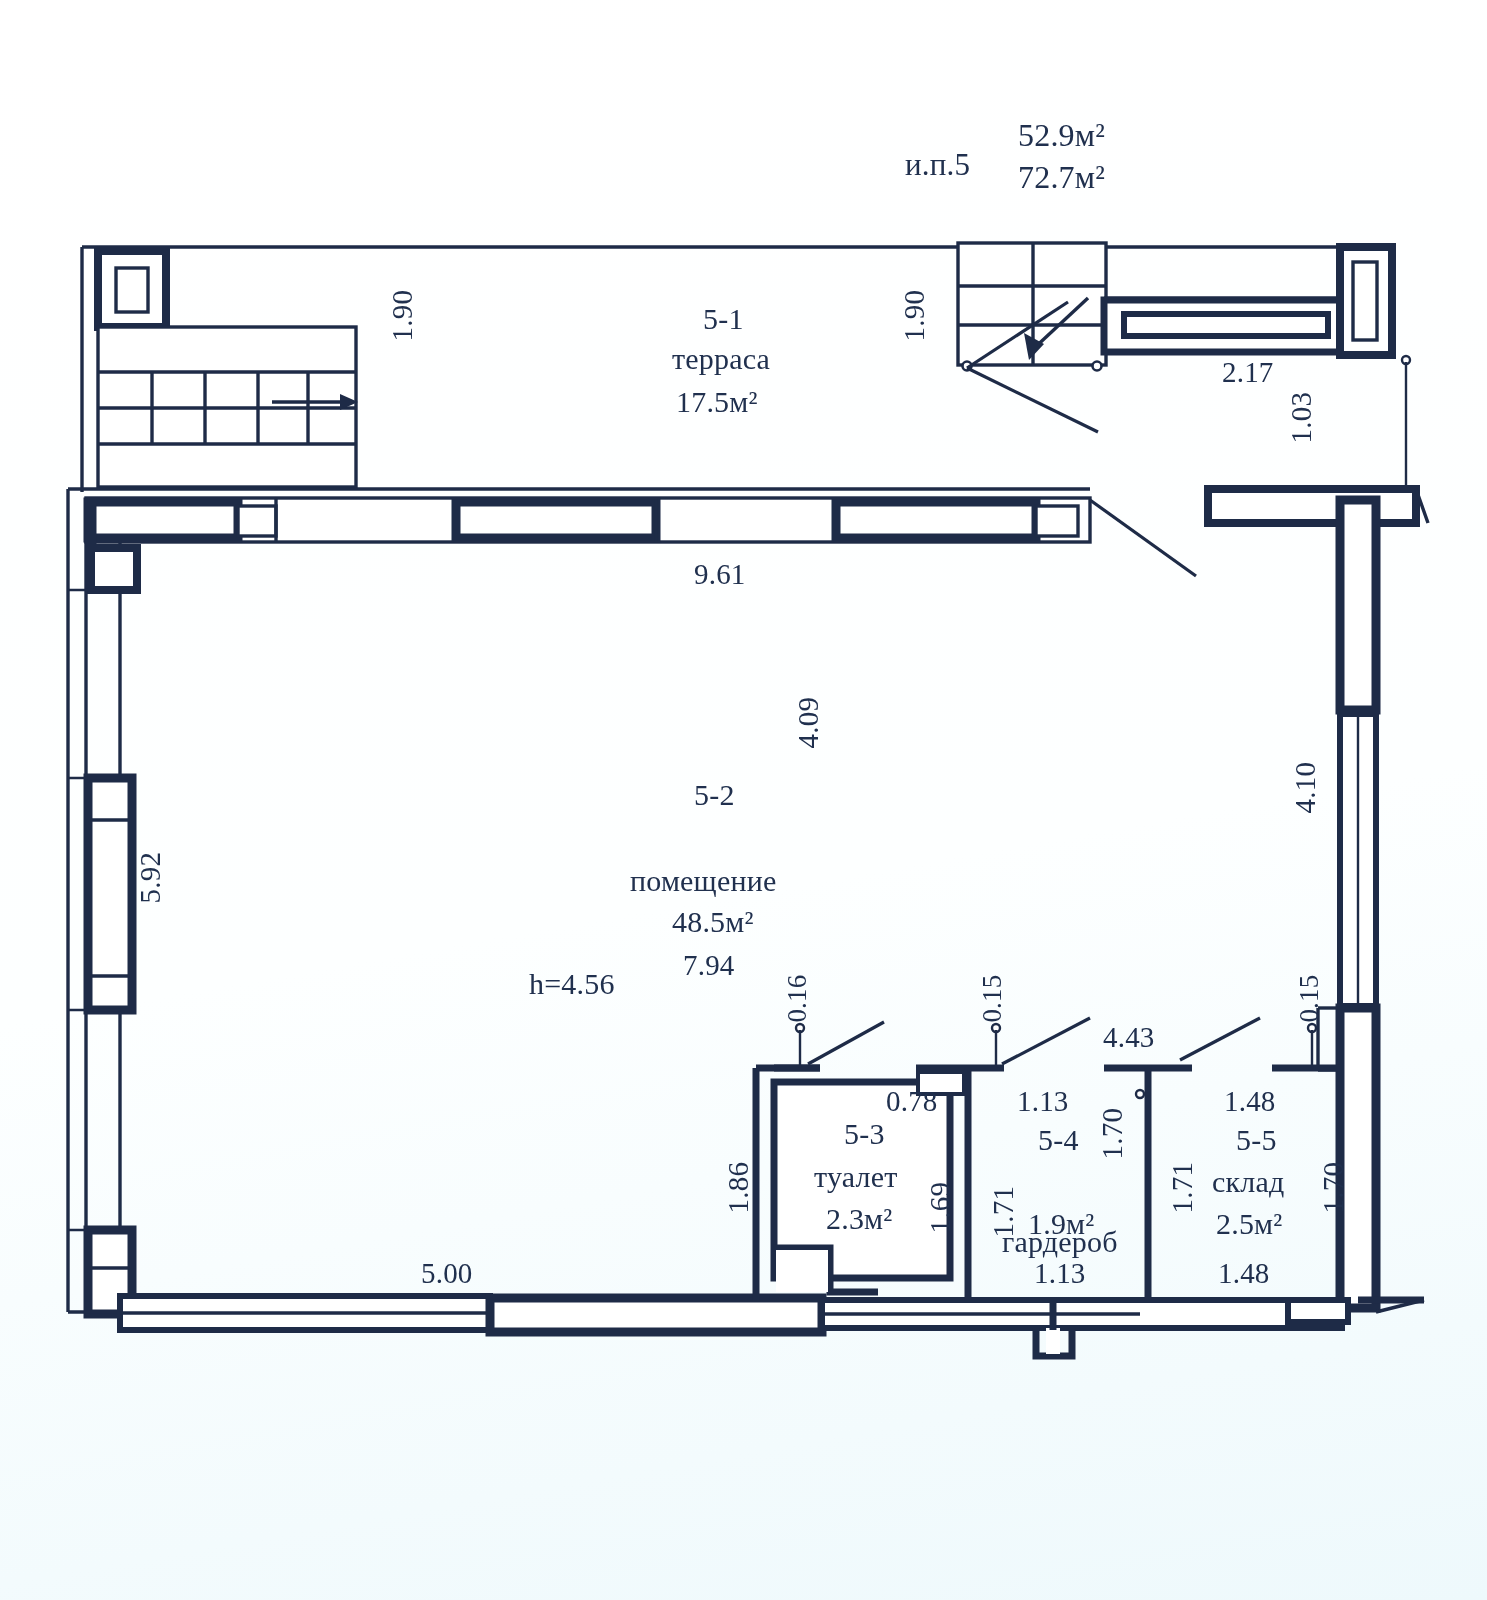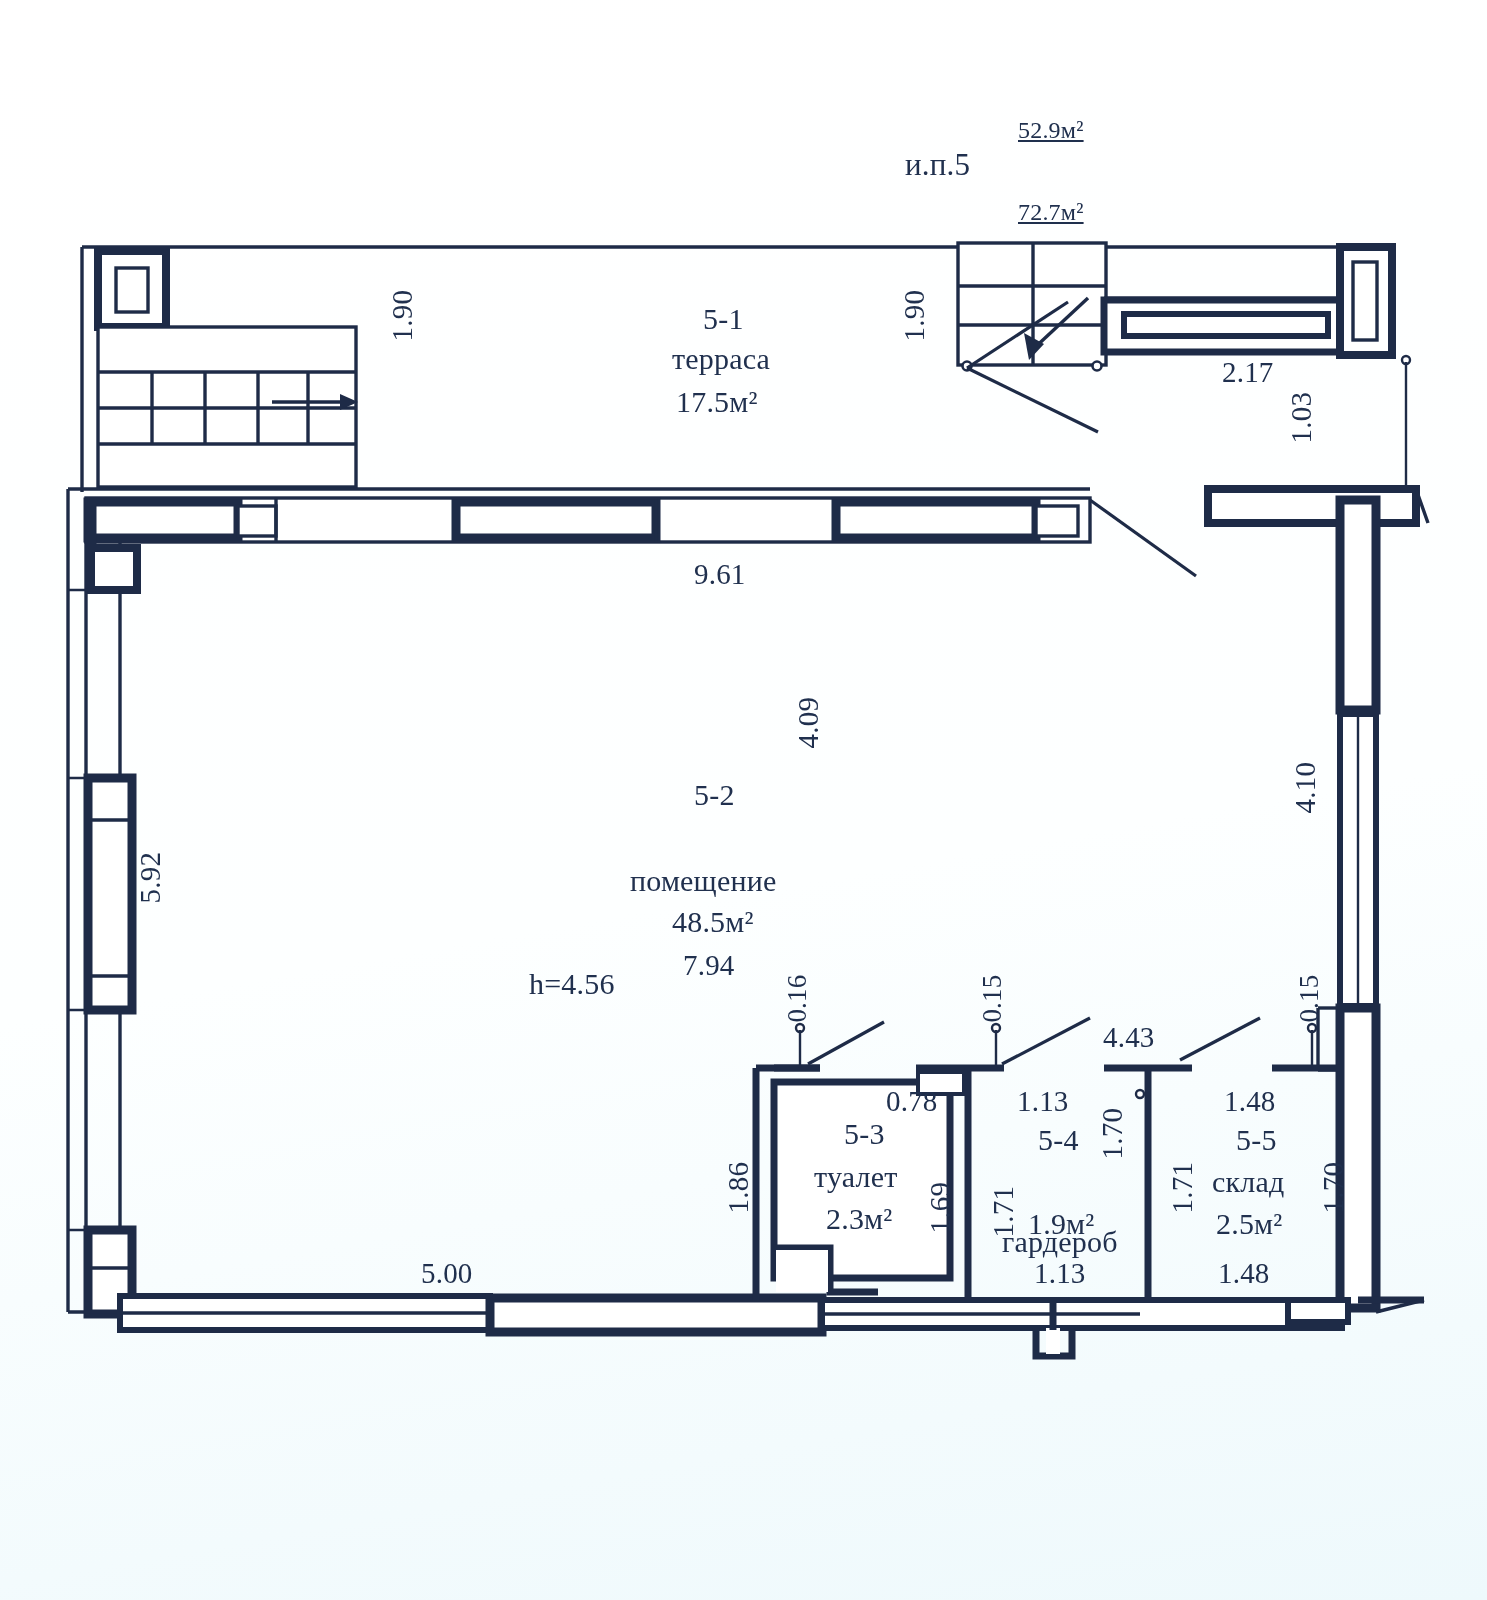--- a/index.html
+++ b/index.html
@@ -34,21 +34,21 @@
     color: #20304e;
     line-height: 1.08;
     letter-spacing: 0.2px;
   }
   .t-room-num { font-size: 30px; }
   .t-room-name { font-size: 30px; }
   .t-room-area { font-size: 30px; }
   .t-dim { font-size: 29px; }
   .t-dim-sm { font-size: 27px; }
   .t-head { font-size: 31px; }
-  .t-area-big { font-size: 24px; text-decoration: underline; }
+  .t-area-big { font-size: 32px; }
   .rot {
     transform-origin: 50% 50%;
     transform: rotate(-90deg);
   }
 </style>
 </head>
 <body>
 
 <div id="plan-root">
 
@@ -241,21 +241,21 @@
 
       <circle cx="1312" cy="1028" r="4" fill="#ffffff" stroke="#1e2b47" stroke-width="2.4"></circle>
       <path class="wall-hair" d="M 1312,1030 L 1312,1068"></path>
       <path class="lead" d="M 1180,1060 L 1260,1018"></path>
     </g>
 
   </svg>
 
   <div class="txt t-head" style="left:905px; top:148px;">и.п.5</div>
   <div class="txt t-area-big" style="left:1018px; top:118px;">52.9м²</div>
-  <div class="txt t-area-big" style="left:1018px; top:160px;margin-top:40px;">72.7м²</div>
+  <div class="txt t-area-big" style="left:1018px; top:160px;">72.7м²</div>
 
   <div class="txt t-room-num" style="left:703px; top:303px;">5-1</div>
   <div class="txt t-room-name" style="left:672px; top:343px;text-align:right;">терраса</div>
   <div class="txt t-room-area" style="left:676px; top:386px;">17.5м²</div>
 
   <div class="txt t-dim rot" style="left:363px; top:300px; width:80px; text-align:center;">1.90</div>
   <div class="txt t-dim rot" style="left:875px; top:300px; width:80px; text-align:center;">1.90</div>
 
   <div class="txt t-dim" style="left:1222px; top:357px;">2.17</div>
 

